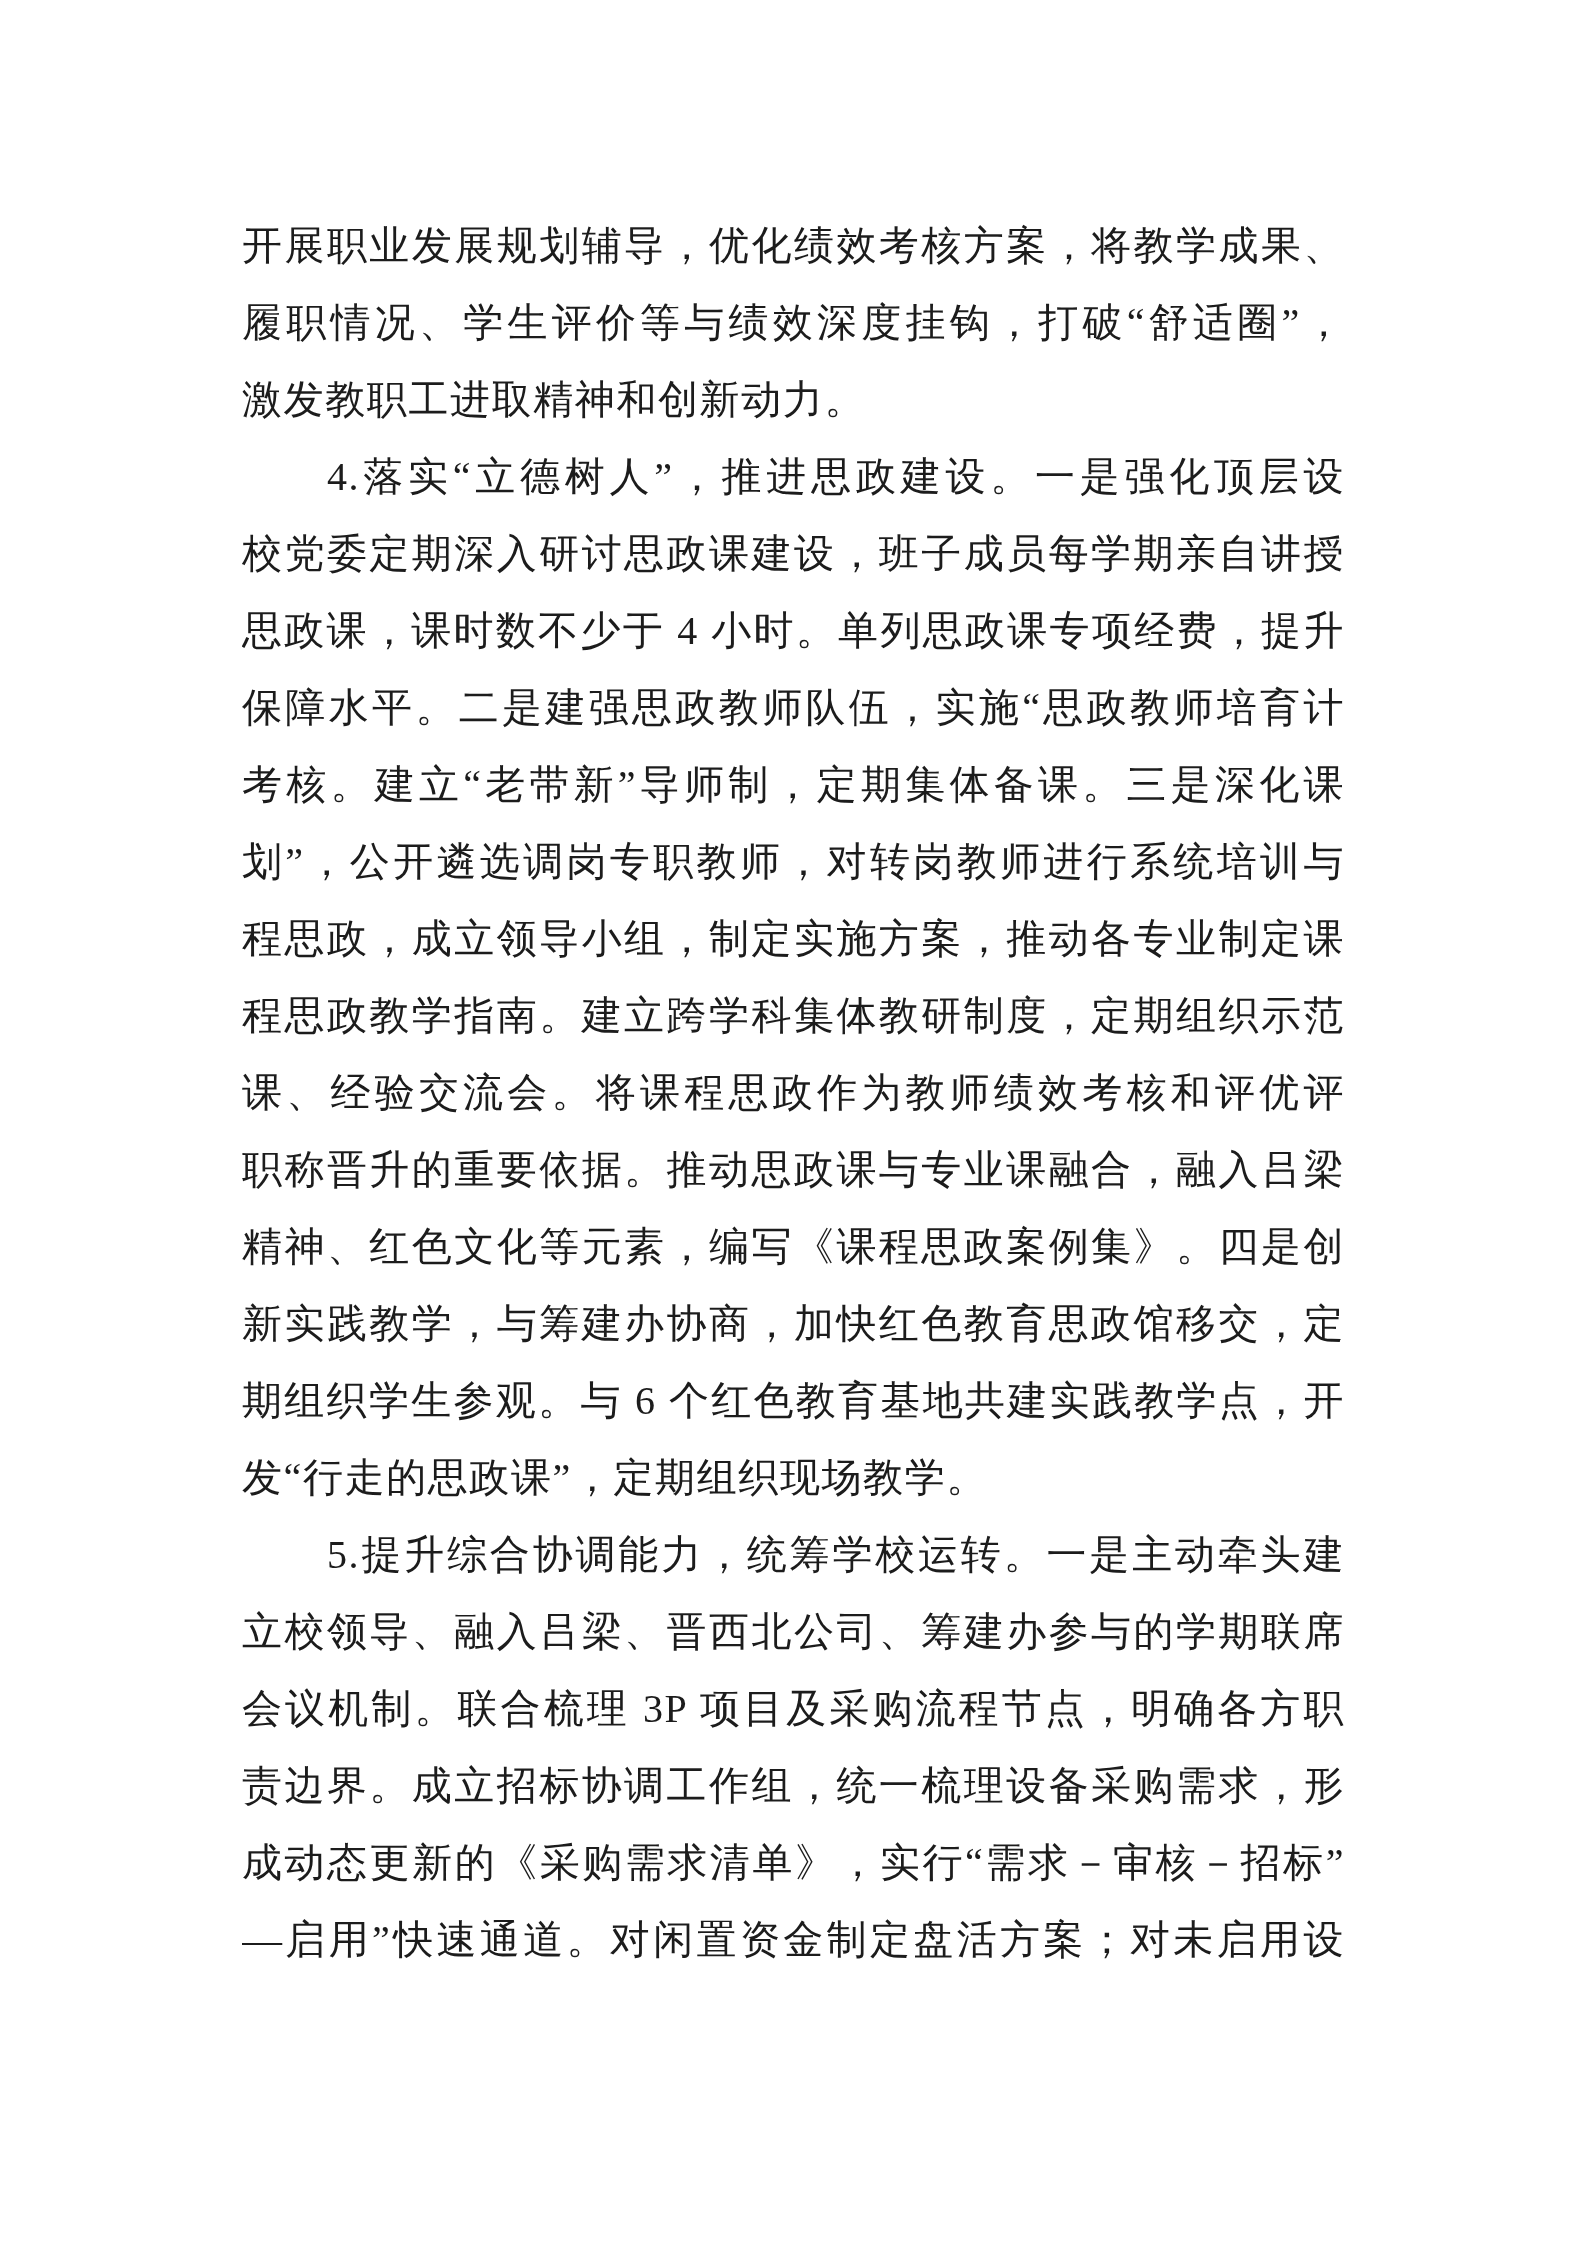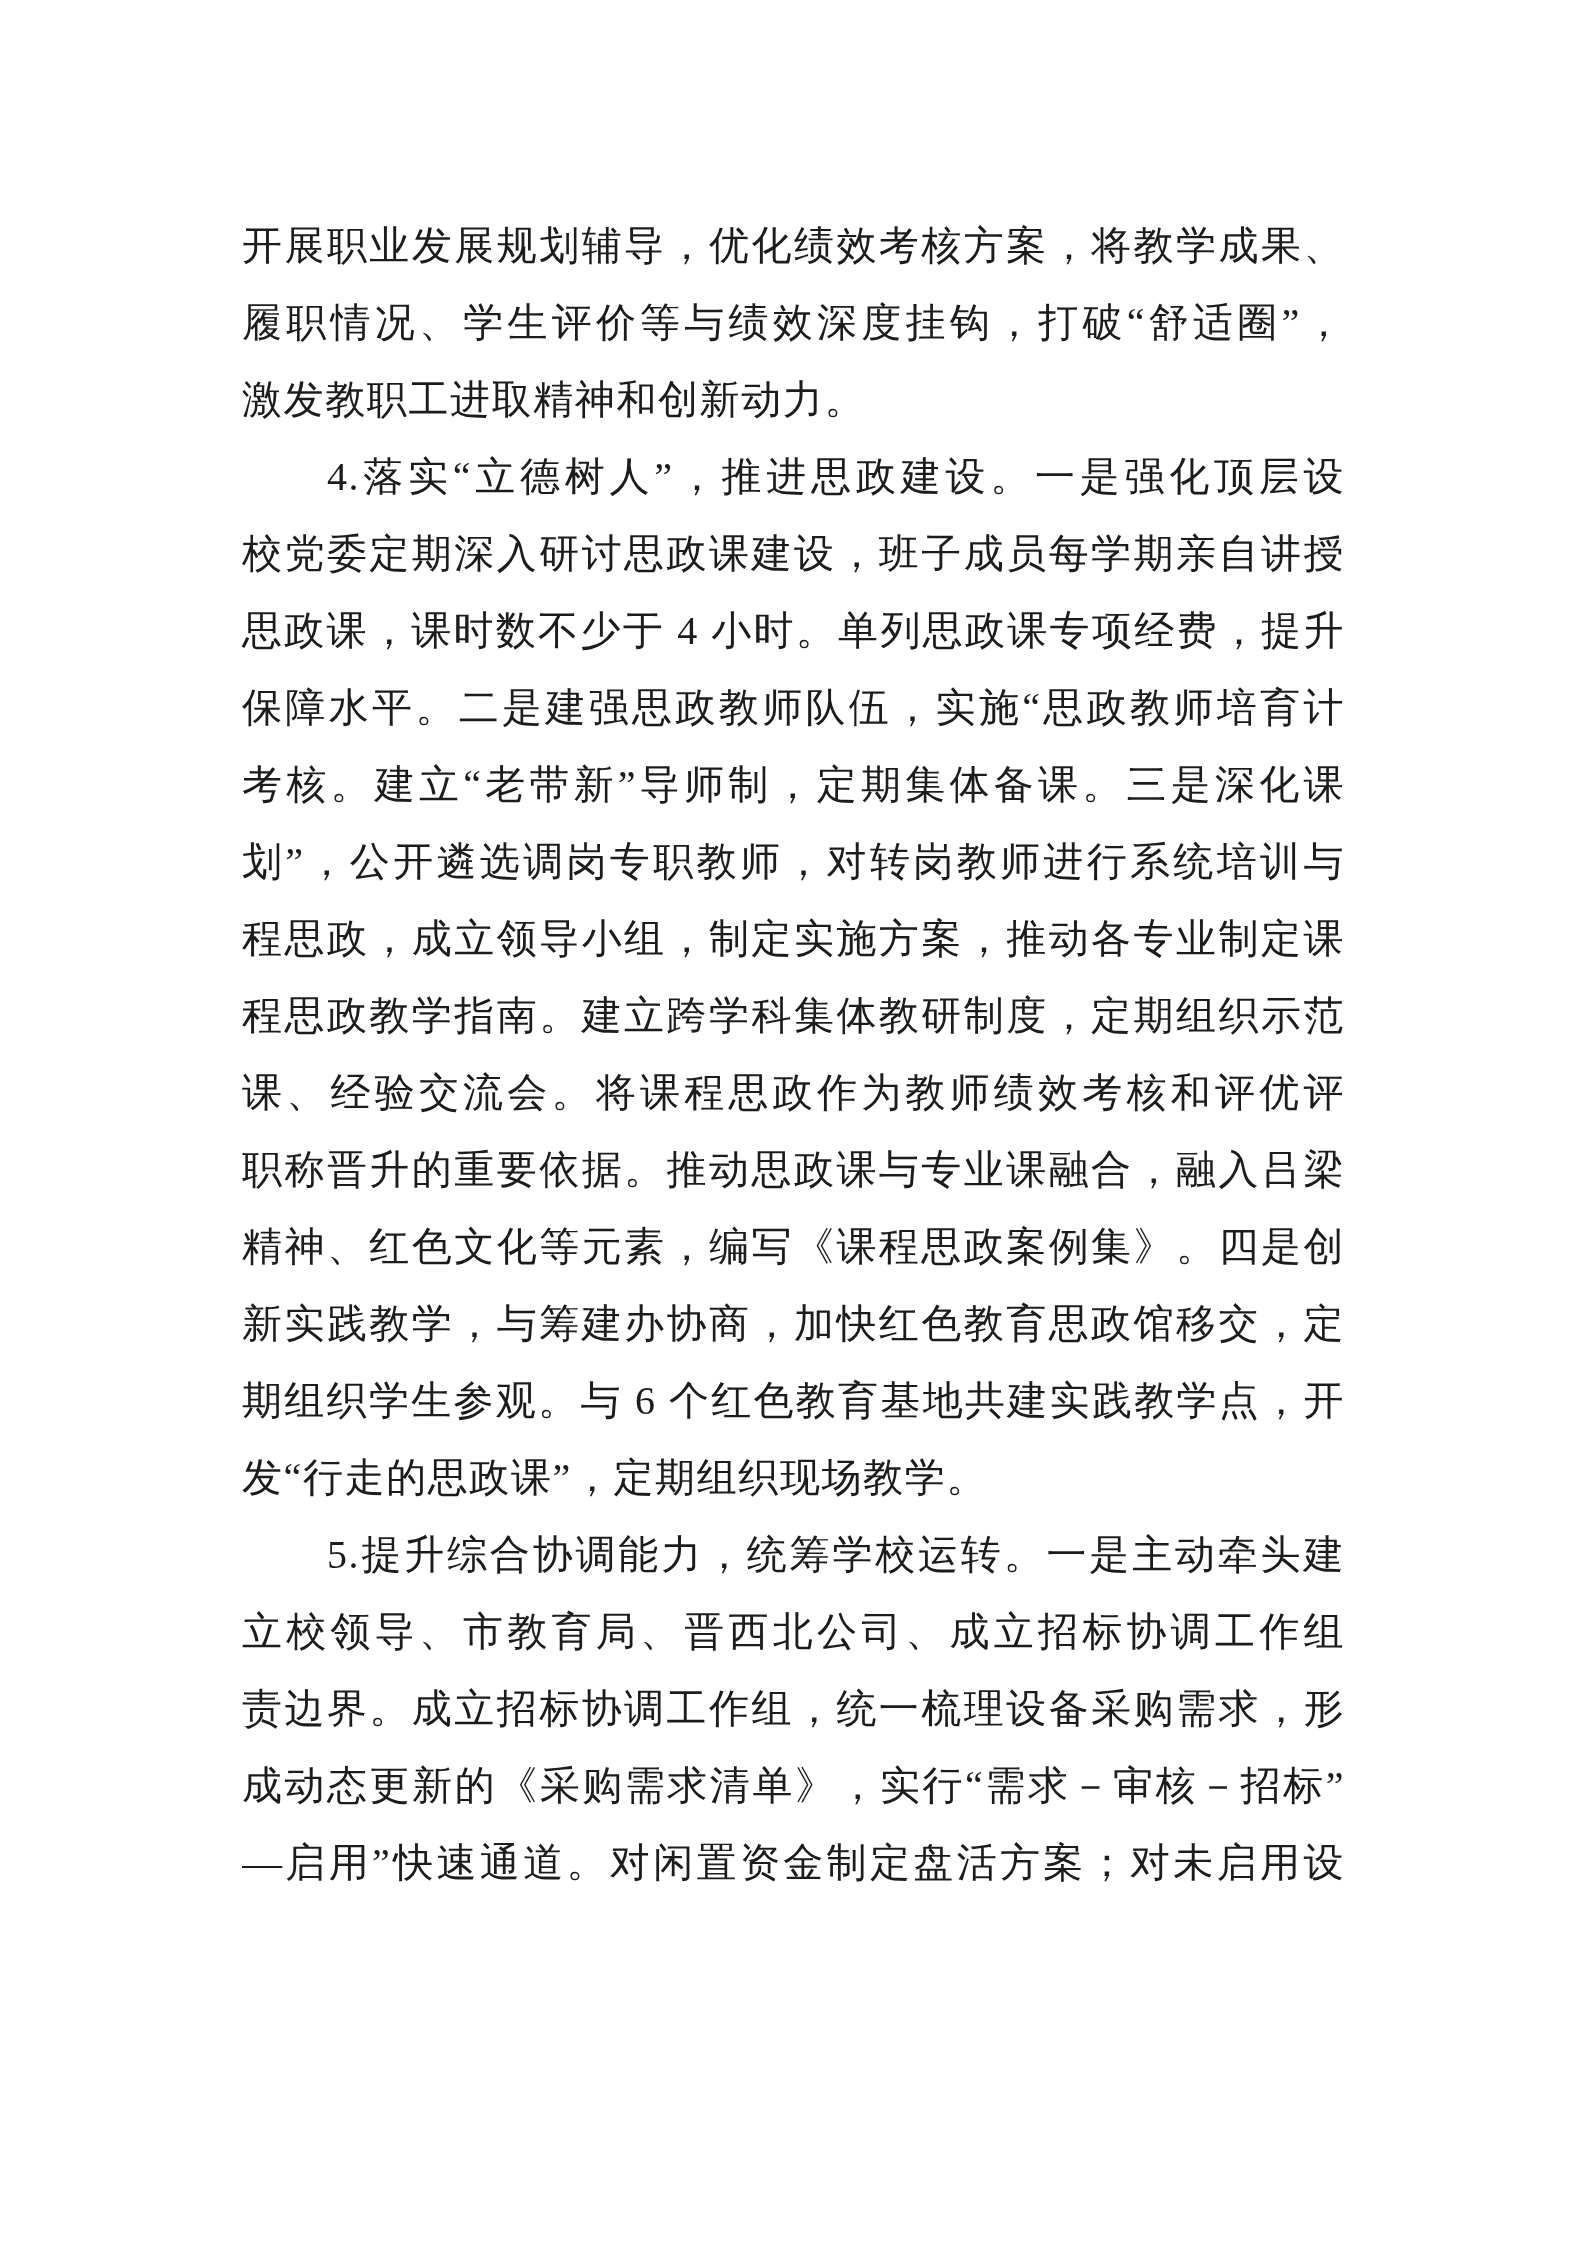--- a/index.html
+++ b/index.html
@@ -63,18 +63,19 @@
       <div class="line">划”，公开遴选调岗专职教师，对转岗教师进行系统培训与</div>
       <div class="line">程思政，成立领导小组，制定实施方案，推动各专业制定课</div>
       <div class="line">程思政教学指南。建立跨学科集体教研制度，定期组织示范</div>
       <div class="line">课、经验交流会。将课程思政作为教师绩效考核和评优评先、</div>
       <div class="line">职称晋升的重要依据。推动思政课与专业课融合，融入吕梁</div>
       <div class="line">精神、红色文化等元素，编写《课程思政案例集》。四是创</div>
       <div class="line">新实践教学，与筹建办协商，加快红色教育思政馆移交，定</div>
       <div class="line">期组织学生参观。与 6 个红色教育基地共建实践教学点，开</div>
       <div class="line para-end">发“行走的思政课”，定期组织现场教学。</div>
       <div class="line indent">5.提升综合协调能力，统筹学校运转。一是主动牵头建</div>
-      <div class="line">立校领导、市教育局、晋西北公司、成立招标协调工作组</div>
+      <div class="line">立校领导、融入吕梁、晋西北公司、筹建办参与的学期联席</div>
+      <div class="line">会议机制。联合梳理 3P 项目及采购流程节点，明确各方职</div>
       <div class="line">责边界。成立招标协调工作组，统一梳理设备采购需求，形</div>
       <div class="line">成动态更新的《采购需求清单》，实行“需求－审核－招标”</div>
       <div class="line">—启用”快速通道。对闲置资金制定盘活方案；对未启用设</div>
     </div>
 </div>
 
 </body></html>

